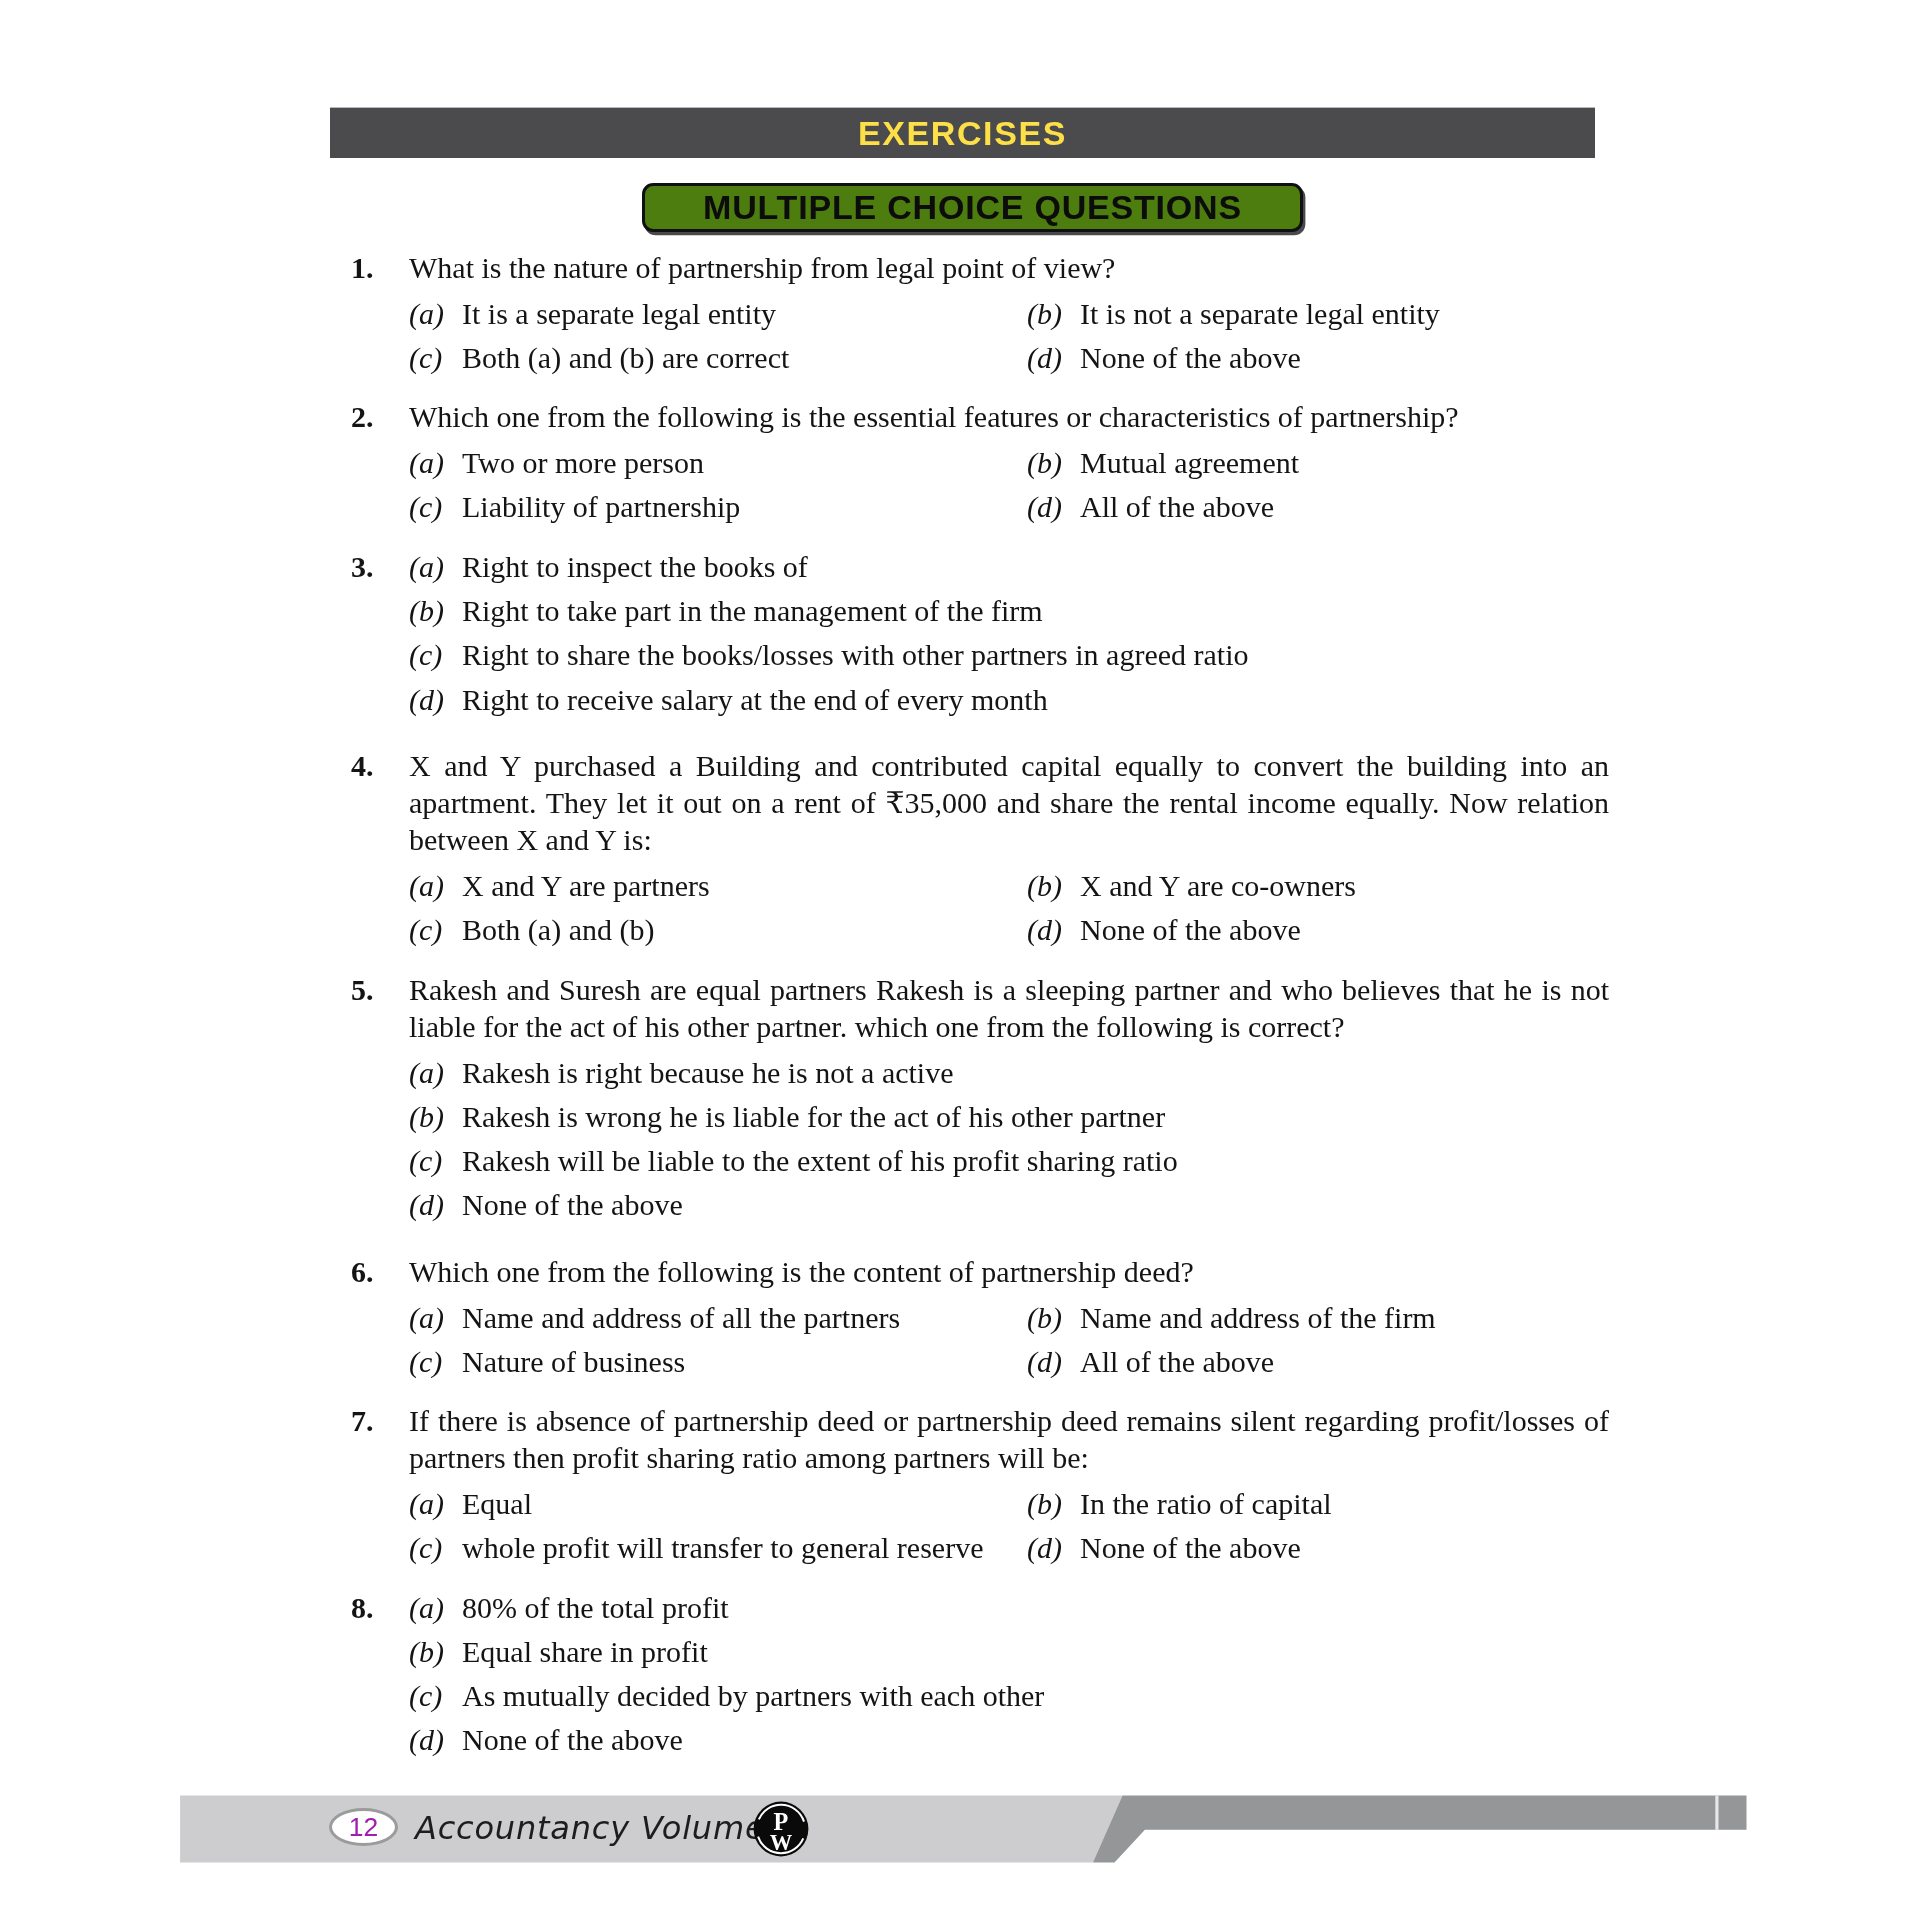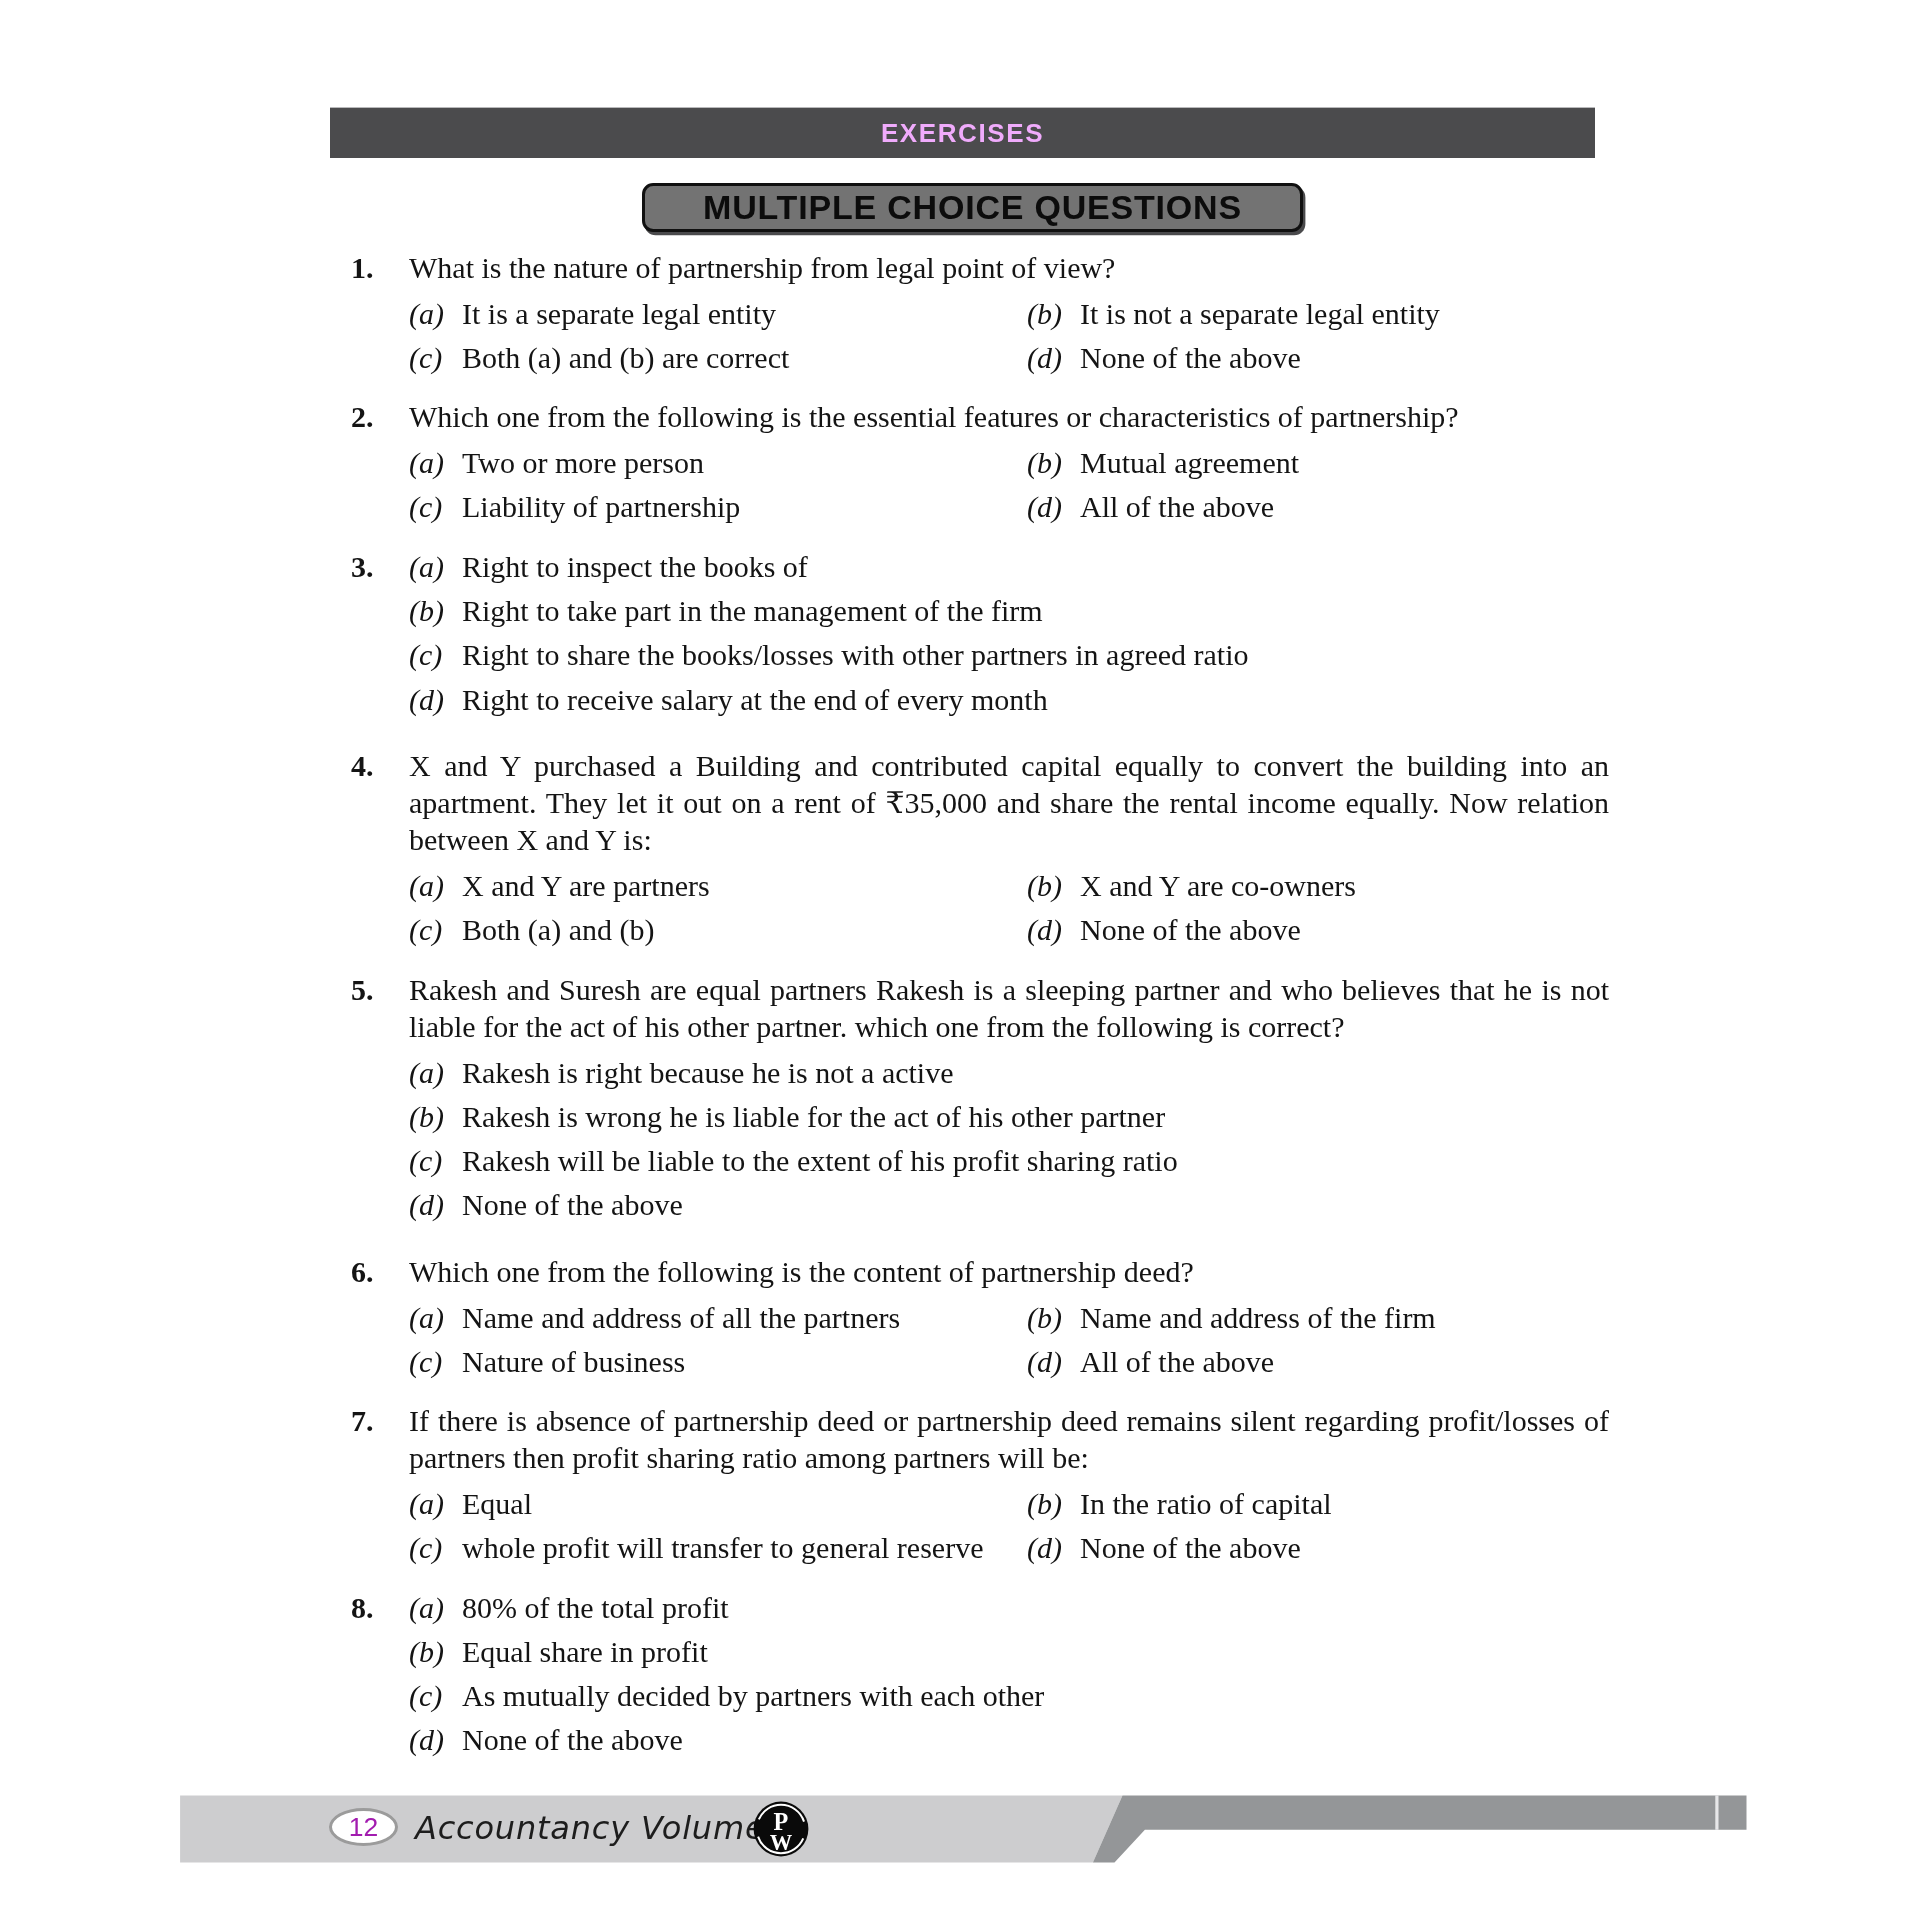--- a/index.html
+++ b/index.html
@@ -8,27 +8,27 @@
     font-family:"Liberation Serif","DejaVu Serif",serif;color:#141414;
     overflow:hidden;
   }
   
   .header-bar{
     position:absolute;left:330px;top:107px;width:1265px;height:50px;
     background:#4b4b4d;display:flex;align-items:center;justify-content:center;
     border-top:1.6px solid #b9b9bb;
   }
   .header-title{
-    color:#f0abfc;font-family:"Liberation Sans",sans-serif;font-weight:bold;
-    font-size:26px;letter-spacing:1.6px;
+    color:#fde047;font-family:"Liberation Sans",sans-serif;font-weight:bold;
+    font-size:34px;letter-spacing:1.6px;
   }
   
   .section-box{
     position:absolute;left:642px;top:183px;width:661px;height:49px;box-sizing:border-box;
-    background:#737373;border:3.2px solid #101010;border-radius:11.2px;
+    background:#4d7c0f;border:3.2px solid #101010;border-radius:11.2px;
     box-shadow:2.4px 3.2px 0 #4a4a4c;
     display:flex;align-items:center;justify-content:center;
   }
   .section-title{
     font-family:"Liberation Sans",sans-serif;font-weight:bold;font-size:34px;
     letter-spacing:0.8px;color:#0c0c0c;white-space:nowrap;
   }
   
   .content{position:absolute;left:351px;top:249px;width:1258px;}
   .q{display:flex;margin-bottom:22.5px;}

